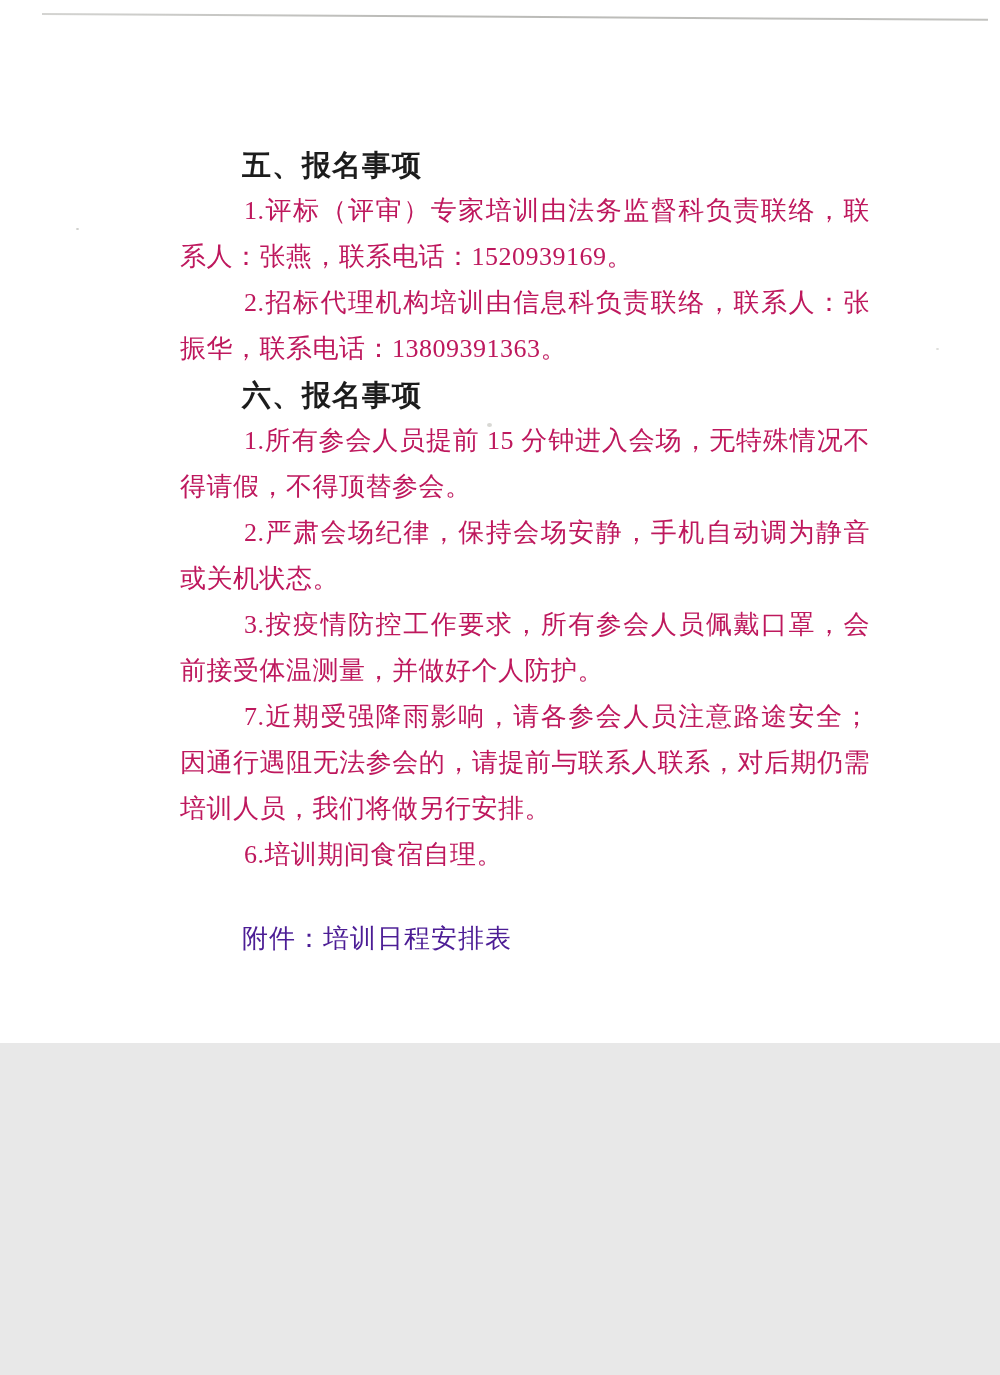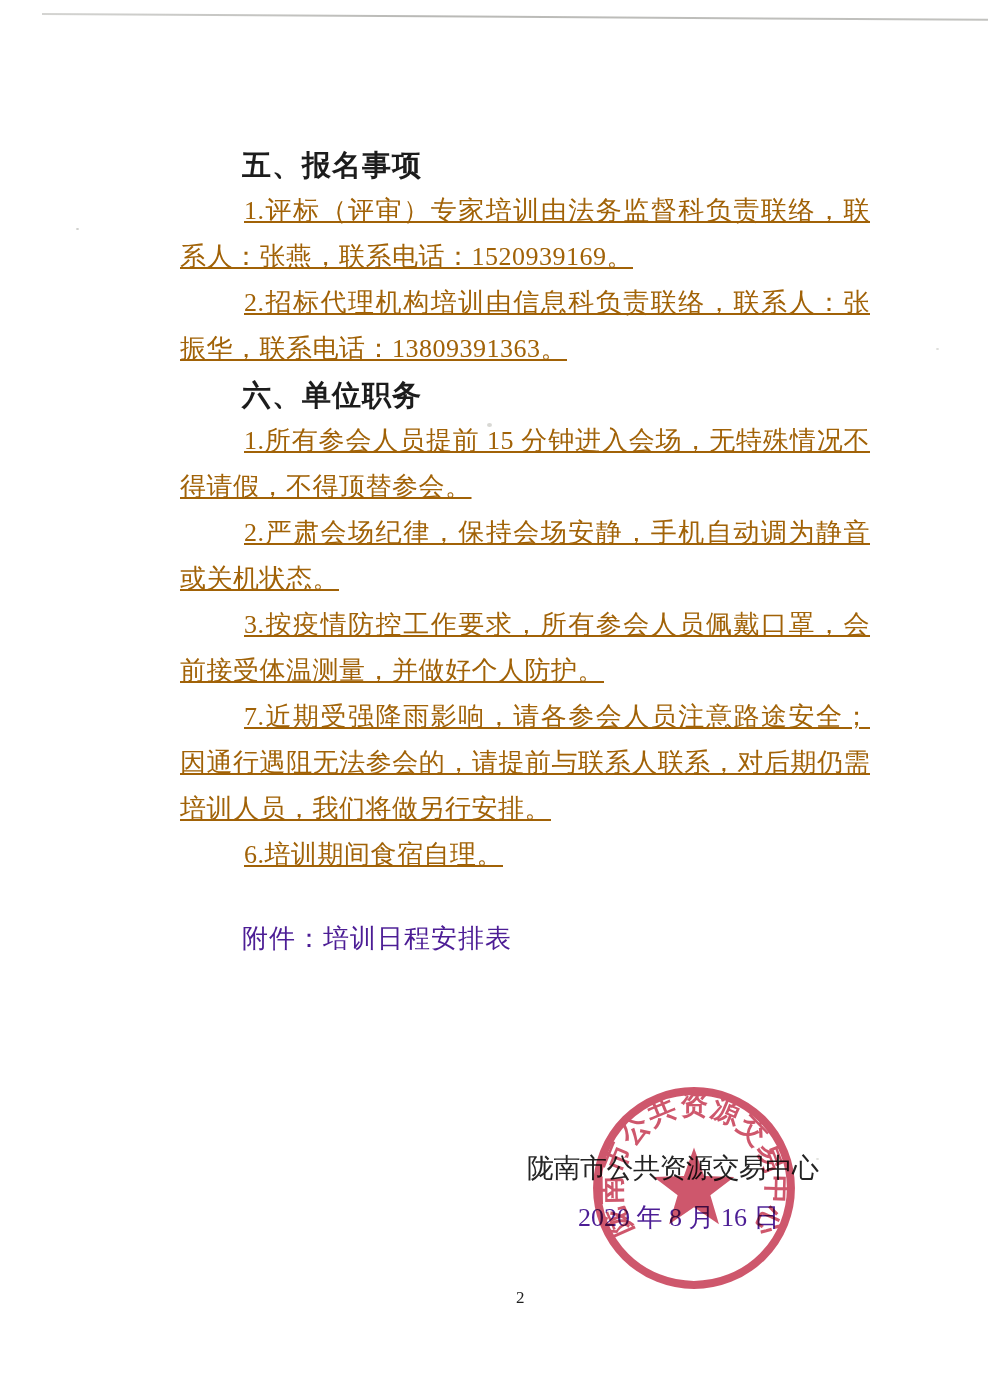--- a/index.html
+++ b/index.html
@@ -1,18 +1,18 @@
 <!DOCTYPE html>
 <html><head>
 <meta charset="utf-8">
 <style>
   html,body{margin:0;padding:0;background:#e8e8e8;}
   .page{
     position:relative;
-    width:1000px;height:1375px;
+    width:1000px;height:1043px;
     margin:0 auto;
     background:#ffffff;
     overflow:hidden;
     font-family:"Liberation Serif","DejaVu Serif",serif;
     color:#2b2b2b;
   }
   .scan-line{
     position:absolute;left:42px;top:13px;width:946px;height:2px;
     background:linear-gradient(90deg,#c9c9c6,#a8a8a4 40%,#b3b3af);
     transform:rotate(0.35deg);transform-origin:left top;
@@ -31,23 +31,22 @@
     font-weight:bold;
     font-size:29px;line-height:46px;
     color:#1c1c1c;
     letter-spacing:1px;
   }
   .para{
     margin:0;
     font-size:26px;line-height:46px;
     text-indent:64px;
     text-align:justify;
-    color:#a16207;
+    color:#be185d;
     letter-spacing:.5px;
-    text-decoration:underline;
   }
   .attach{
     margin:38px 0 0 62px;
     font-size:26px;line-height:46px;
     color:#4c1d95;letter-spacing:1px;
   }
   .sig-org{
     position:absolute;left:527px;top:1150px;
     font-size:27px;line-height:36px;color:#242424;letter-spacing:-0.5px;
     white-space:nowrap;
@@ -77,21 +76,21 @@
 
 <div class="page">
 
   <div class="scan-line"></div>
   <div class="speckles"></div>
 
   <div class="body-text">
     <h2 class="hd">五、报名事项</h2>
     <p class="para">1.评标（评审）专家培训由法务监督科负责联络，联系人：张燕，联系电话：1520939169。</p>
     <p class="para">2.招标代理机构培训由信息科负责联络，联系人：张振华，联系电话：13809391363。</p>
-    <h2 class="hd">六、单位职务</h2>
+    <h2 class="hd">六、报名事项</h2>
     <p class="para">1.所有参会人员提前 15 分钟进入会场，无特殊情况不得请假，不得顶替参会。</p>
     <p class="para">2.严肃会场纪律，保持会场安静，手机自动调为静音或关机状态。</p>
     <p class="para">3.按疫情防控工作要求，所有参会人员佩戴口罩，会前接受体温测量，并做好个人防护。</p>
     <p class="para">7.近期受强降雨影响，请各参会人员注意路途安全；因通行遇阻无法参会的，请提前与联系人联系，对后期仍需培训人员，我们将做另行安排。</p>
     <p class="para">6.培训期间食宿自理。</p>
     <p class="attach">附件：培训日程安排表</p>
   </div>
 
   <div class="sig-org">陇南市公共资源交易中心</div>
   <div class="sig-date">2020 年 8 月 16 日</div>

